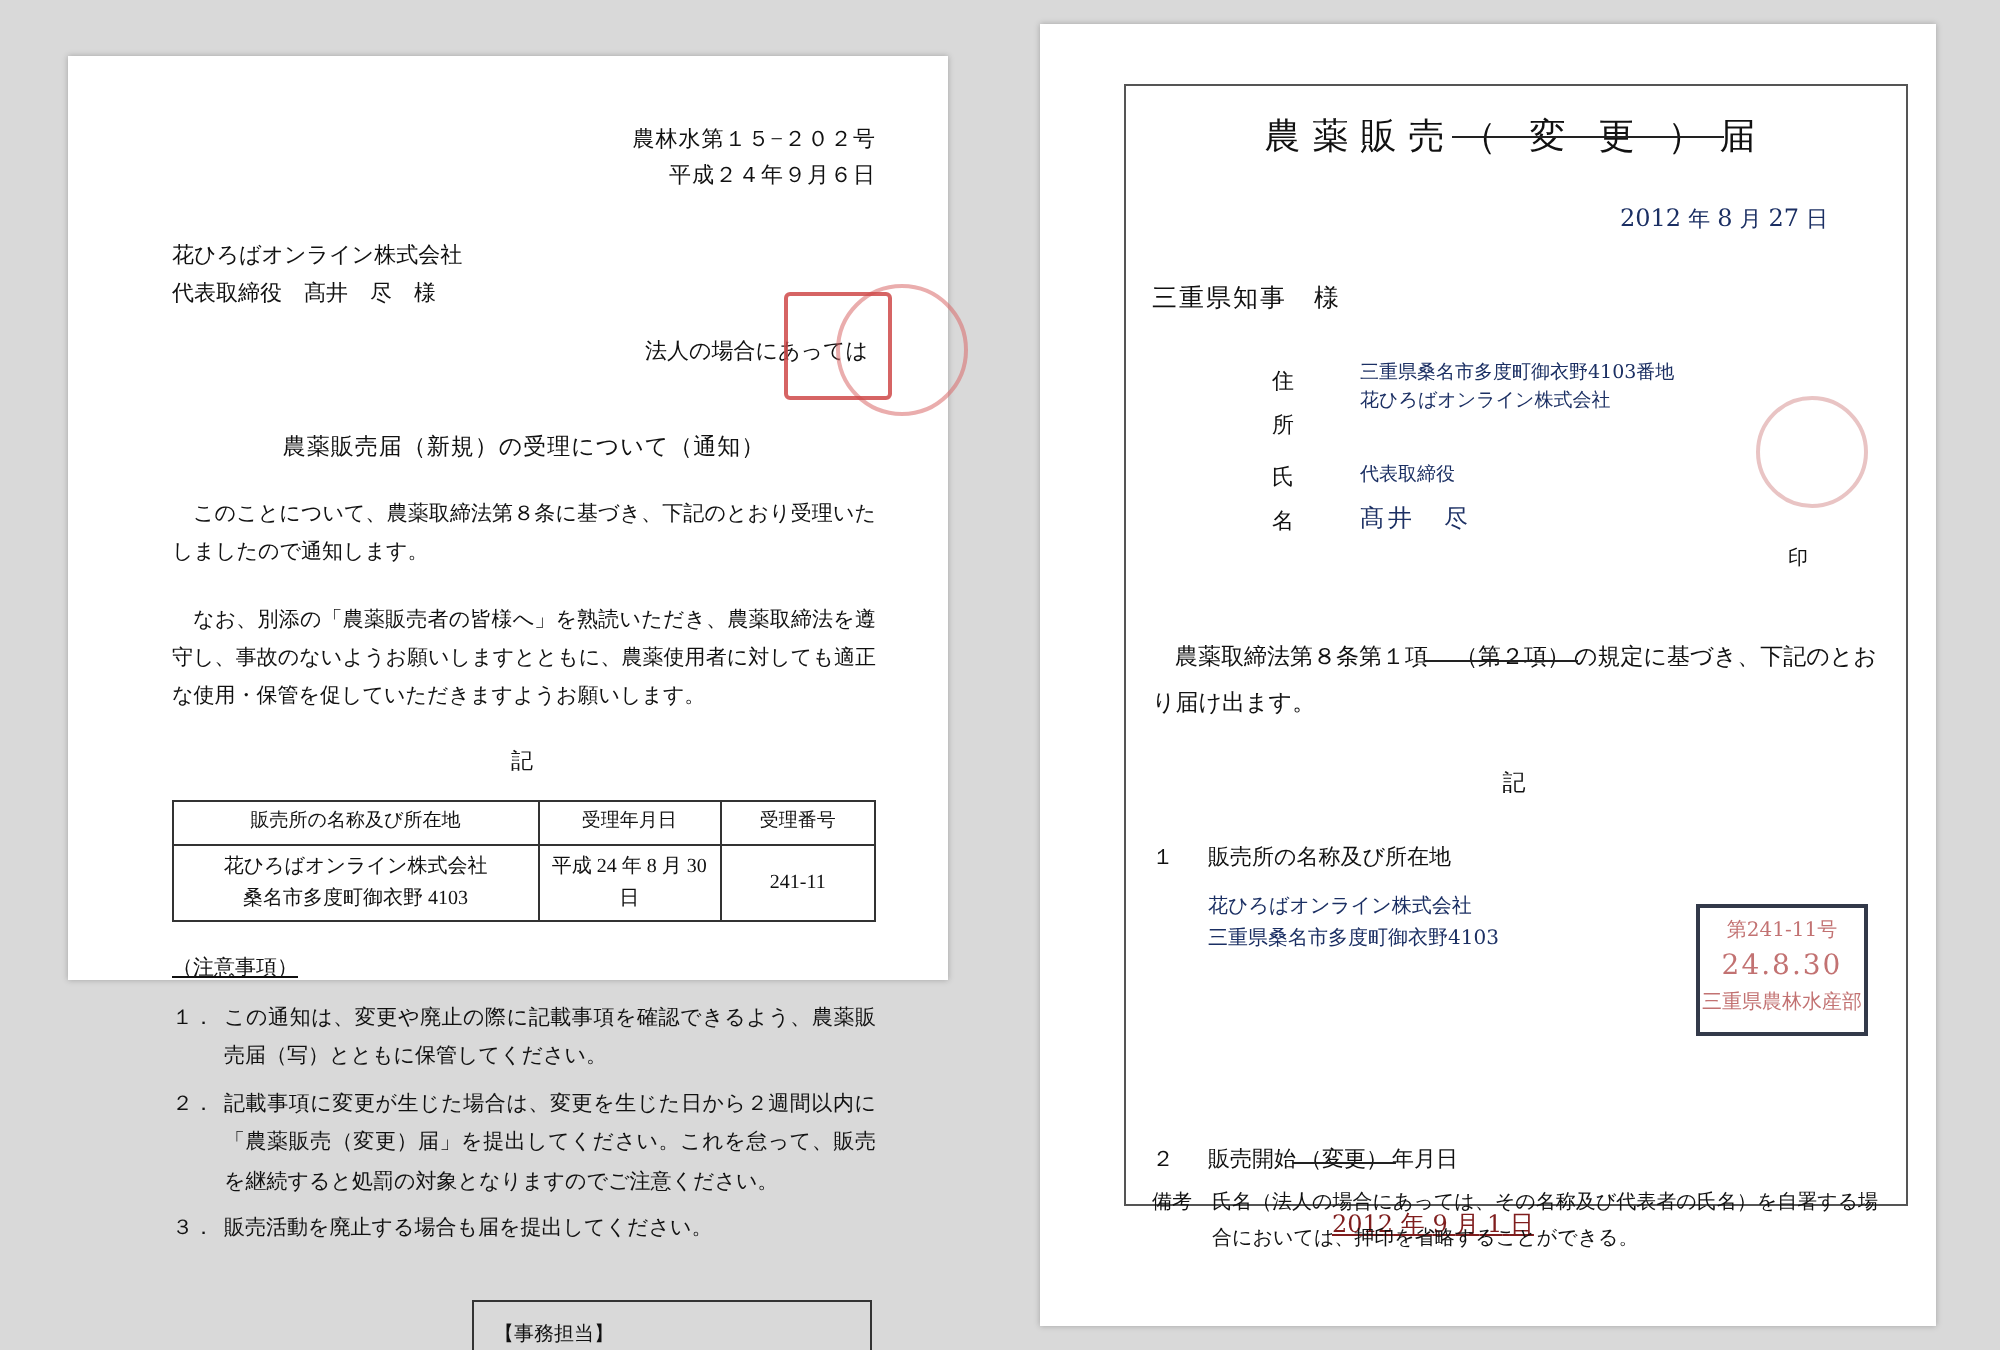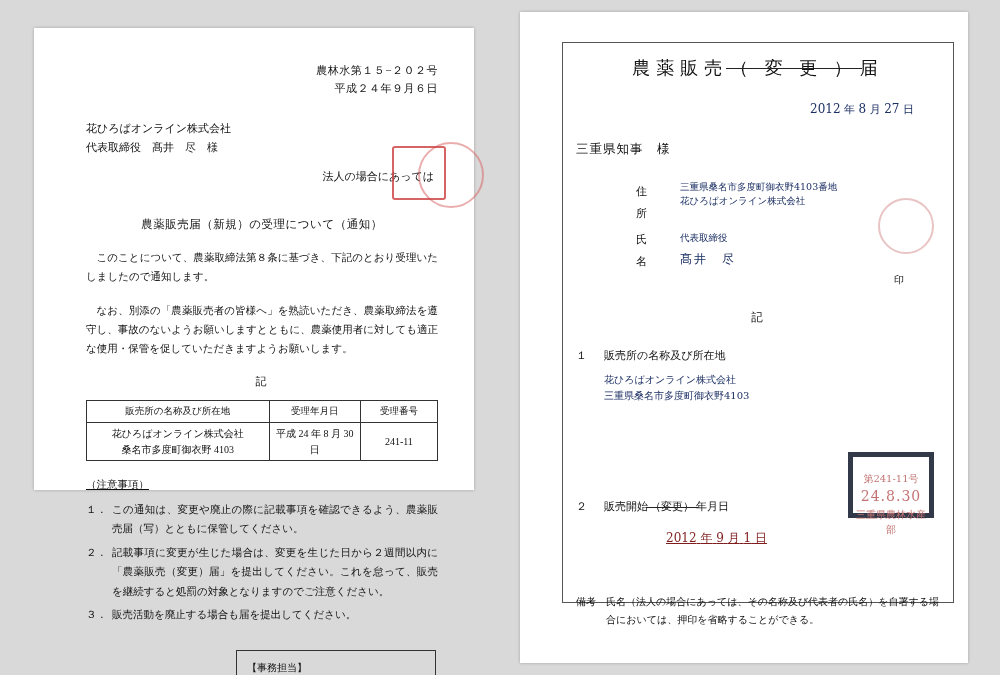--- a/index.html
+++ b/index.html
@@ -261,26 +261,26 @@
     line-height: 1.6;
     color: #1b2f63;
     font-family: "DejaVu Serif", serif;
   }
   .recv-stamp {
     position: absolute;
     right: 6px;
     top: 396px;
     width: 86px;
     height: 66px;
-    border: 5px solid #0f172a;
+    border: 2px solid #0f172a;
     color: #b85a5a;
     font-size: 10px;
     text-align: center;
     line-height: 1.5;
-    padding-top: 14px;
+    padding-top: 4px;
     box-sizing: border-box;
     opacity: 0.85;
     font-family: "DejaVu Serif", serif;
   }
   .recv-stamp .big { font-size: 14px; letter-spacing: 1px; }
   .hand-date2 {
     margin-left: 90px;
     margin-top: 10px;
     font-size: 12px;
     color: #7f1d1d;
@@ -410,20 +410,23 @@
         <div class="field-label">氏　名</div>
         <div class="field-val">
           <div class="hand-name-1">代表取締役</div>
           <div class="hand-name-2">髙井　尽</div>
         </div>
       </div>
 
       <div class="in-mark">印</div>
     </div>
 
+    <div class="law-para">
+      <span>農薬取締法第８条第１項</span><span class="strike">（第２項）</span><span>の規定に基づき、下記のとおり届け出ます。</span>
+    </div>
 
     <div class="r-ki">記</div>
 
     <div class="r-item">
       <span class="r-num">１</span><span>販売所の名称及び所在地</span>
       <div class="r-sub">
         <div>花ひろばオンライン株式会社</div>
         <div>三重県桑名市多度町御衣野4103</div>
       </div>
     </div>

